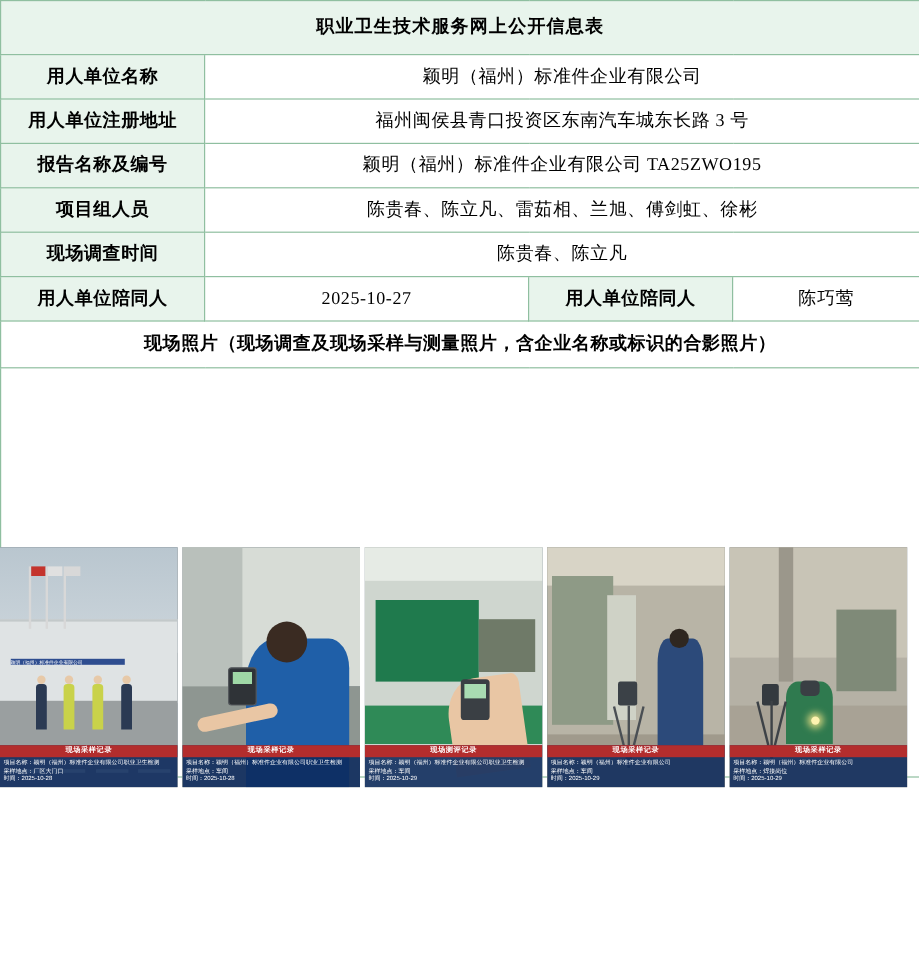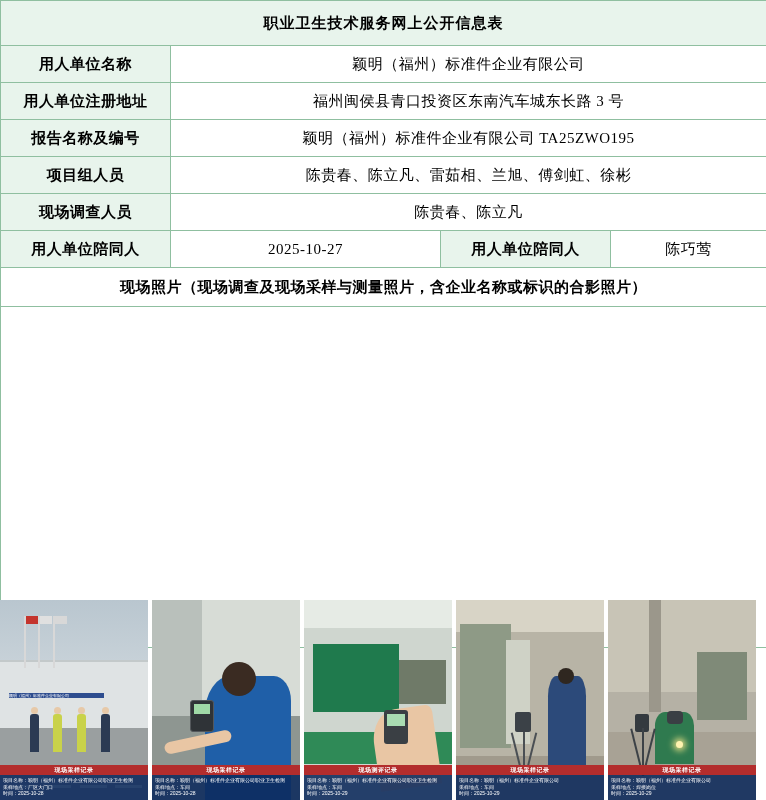--- a/index.html
+++ b/index.html
@@ -10,21 +10,21 @@
   body {
     width: 766px;
     height: 800px;
     font-family: "Liberation Serif", serif;
     color: #000000;
     overflow: hidden;
   }
   .page {
     position: relative;
     width: 766px;
-    height: 800px;
+    height: 656px;
     box-sizing: border-box;
   }
   table.info {
     border-collapse: collapse;
     width: 766px;
     table-layout: fixed;
   }
   table.info td {
     border: 1px solid #8fbfa0;
     padding: 0;
@@ -240,21 +240,21 @@
         <td class="label-cell">报告名称及编号</td>
         <td class="value-cell" colspan="3">颖明（福州）标准件企业有限公司 TA25ZWO195</td>
       </tr>
 
       <tr>
         <td class="label-cell">项目组人员</td>
         <td class="value-cell" colspan="3">陈贵春、陈立凡、雷茹相、兰旭、傅剑虹、徐彬</td>
       </tr>
 
       <tr>
-        <td class="label-cell">现场调查人员</td>
+        <td class="label-cell">现场调查时间</td>
         <td class="value-cell" colspan="3">陈贵春、陈立凡</td>
       </tr>
 
       <tr>
         <td class="label-cell">用人单位陪同人</td>
         <td class="value-cell">2025-10-27</td>
         <td class="label-cell">用人单位陪同人</td>
         <td class="value-cell">陈巧莺</td>
       </tr>
 

